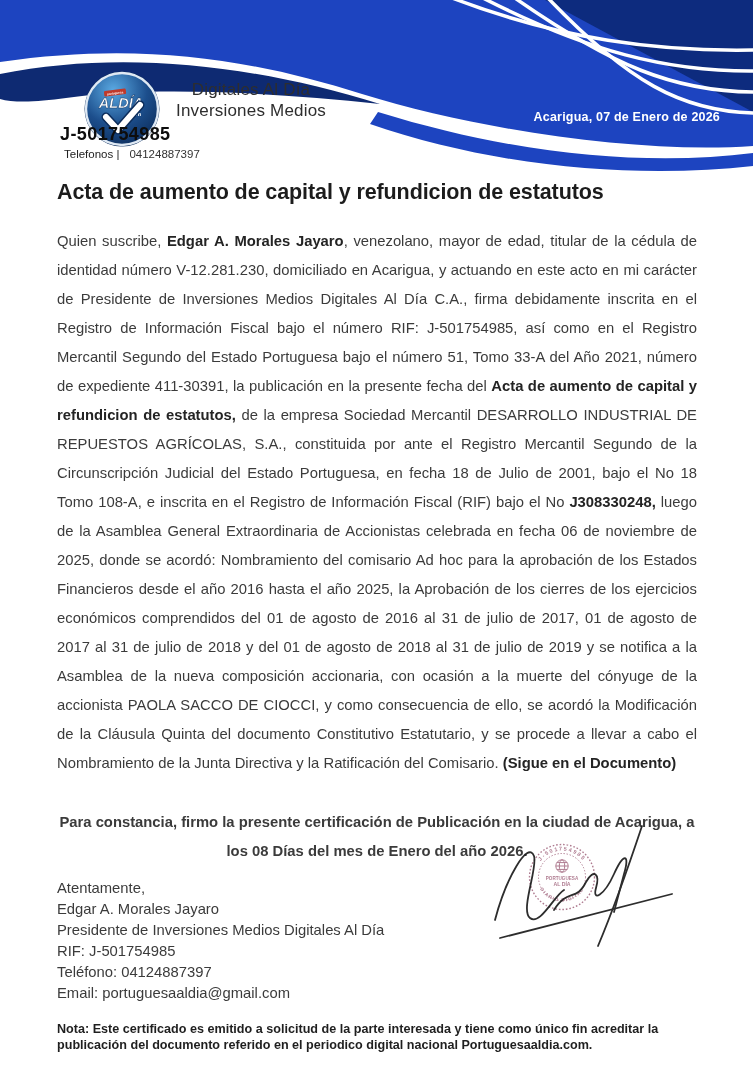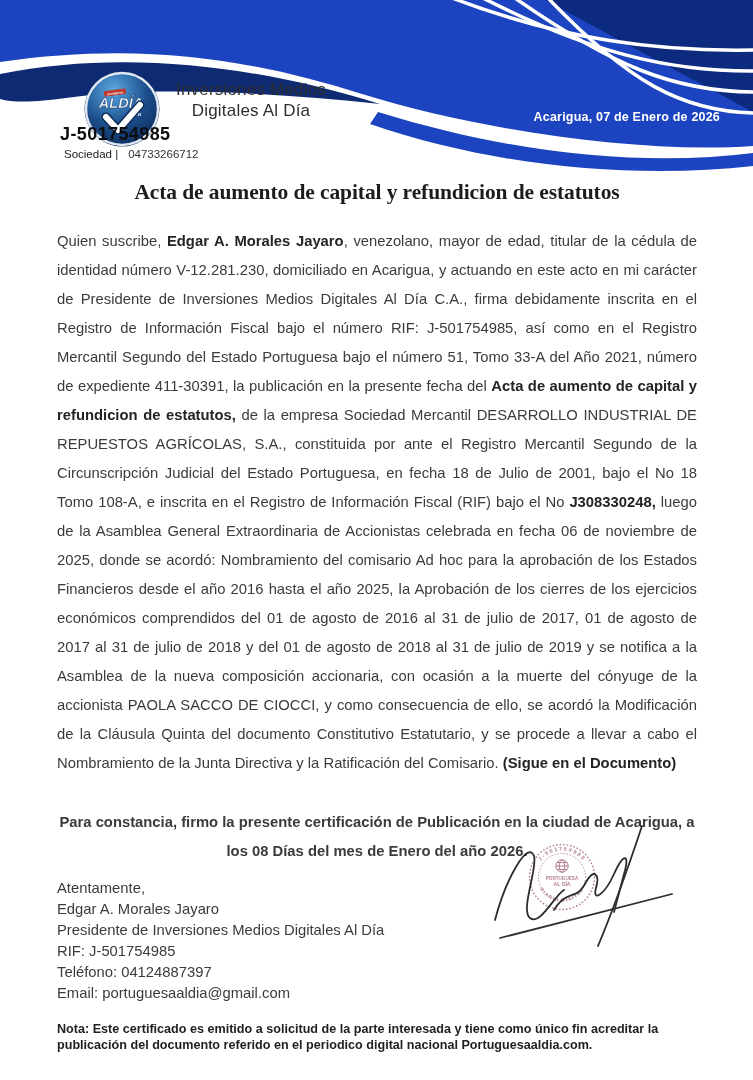--- a/index.html
+++ b/index.html
@@ -18,21 +18,21 @@
   .rif{position:absolute;left:60px;top:124px;font-size:18px;font-weight:800;color:#0d0d0d;letter-spacing:.4px;}
   .phones{position:absolute;left:64px;top:148px;font-size:11.5px;color:#222;}
   .phones .num{margin-left:10px;color:#333;}
   .hdr-date{
     position:absolute;right:33px;top:110px;font-size:12.5px;font-weight:700;color:#ffffff;letter-spacing:.2px;
   }
   
   main{position:absolute;left:57px;top:175px;width:640px;}
   h1.doc-title{
     margin:4px 0 0;font-size:21.5px;line-height:26px;font-weight:700;color:#1c1c1c;
-    text-align:center;letter-spacing:-.1px;font-family:Liberation Serif, serif;
+    text-align:left;letter-spacing:-.1px;
   }
   p.body-p{
     margin:22px 0 0;font-size:14.8px;line-height:29px;text-align:justify;color:#3b3b3b;
   }
   p.body-p.p2{margin-top:30px;text-align:center;font-weight:bold;}
   .b{font-weight:700;color:#242424;}
   .sig{margin:12px 0 0;font-size:14.8px;line-height:21px;color:#3b3b3b;}
   .note{
     margin:17px 0 0;width:656px;font-size:12.6px;line-height:16px;font-weight:700;color:#1f1f1f;
     text-align:left;
@@ -79,28 +79,28 @@
         <rect x="22" y="19" width="22" height="5.5" rx="1.2" fill="#c0392b"></rect>
         <text x="33" y="23.4" text-anchor="middle" font-size="3" font-weight="700" fill="#ffffff">portuguesa</text>
       </g>
       <text x="38" y="38" text-anchor="middle" font-size="14.5" font-weight="800" font-style="italic" fill="#ffffff" stroke="#0c2c5a" stroke-width="0.4">ALDÍA</text>
       <text x="51" y="45.5" text-anchor="middle" font-size="6" font-weight="700" fill="#ffffff">.com</text>
       <path d="M23,47 L35,60 L57,35" fill="none" stroke="#0c2c5a" stroke-width="9" stroke-linecap="round" stroke-linejoin="round"></path>
       <path d="M23,47 L35,60 L57,35" fill="none" stroke="#ffffff" stroke-width="6" stroke-linecap="round" stroke-linejoin="round"></path>
     </svg>
 
     <div class="company-name">
+      <div>Digitales Al Día</div>
       <div>Inversiones Medios</div>
-      <div>Digitales Al Día</div>
     </div>
 
     <div class="rif">J-501754985</div>
 
     <div class="phones">
-      <span>Sociedad |</span><span class="num">04733266712</span>
+      <span>Telefonos |</span><span class="num">04124887397</span>
     </div>
 
     <div class="hdr-date">Acarigua, 07 de Enero de 2026</div>
   </header>
 
   <main>
     <h1 class="doc-title">Acta de aumento de capital y refundicion de estatutos</h1>
 
     <p class="body-p"><span>Quien suscribe, </span><span class="b">Edgar A. Morales Jayaro</span><span>, venezolano, mayor de edad, titular de la cédula de identidad número V-12.281.230, domiciliado en Acarigua, y actuando en este acto en mi carácter de Presidente de Inversiones Medios Digitales Al Día C.A., firma debidamente inscrita en el Registro de Información Fiscal bajo el número RIF: J-501754985, así como en el Registro Mercantil Segundo del Estado Portuguesa bajo el número 51, Tomo 33-A del Año 2021, número de expediente 411-30391, la publicación en la presente fecha del </span><span class="b"> Acta de aumento de capital y refundicion de estatutos,</span><span> de la empresa Sociedad Mercantil DESARROLLO INDUSTRIAL DE REPUESTOS AGRÍCOLAS, S.A., constituida por ante el Registro Mercantil Segundo de la Circunscripción Judicial del Estado Portuguesa, en fecha 18 de Julio de 2001, bajo el No 18 Tomo 108-A, e inscrita en el Registro de Información Fiscal (RIF) bajo el No </span><span class="b">J308330248,</span><span> luego de la Asamblea General Extraordinaria de Accionistas celebrada en fecha 06 de noviembre de 2025, donde se acordó: Nombramiento del comisario Ad hoc para la aprobación de los Estados Financieros desde el año 2016 hasta el año 2025, la Aprobación de los cierres de los ejercicios económicos comprendidos del 01 de agosto de 2016 al 31 de julio de 2017, 01 de agosto de 2017 al 31 de julio de 2018 y del 01 de agosto de 2018 al 31 de julio de 2019 y se notifica a la Asamblea de la nueva composición accionaria, con ocasión a la muerte del cónyuge de la accionista PAOLA SACCO DE CIOCCI, y como consecuencia de ello, se acordó la Modificación de la Cláusula Quinta del documento Constitutivo Estatutario, y se procede a llevar a cabo el Nombramiento de la Junta Directiva y la Ratificación del Comisario. </span><span class="b">(Sigue en el Documento)</span></p>
 

